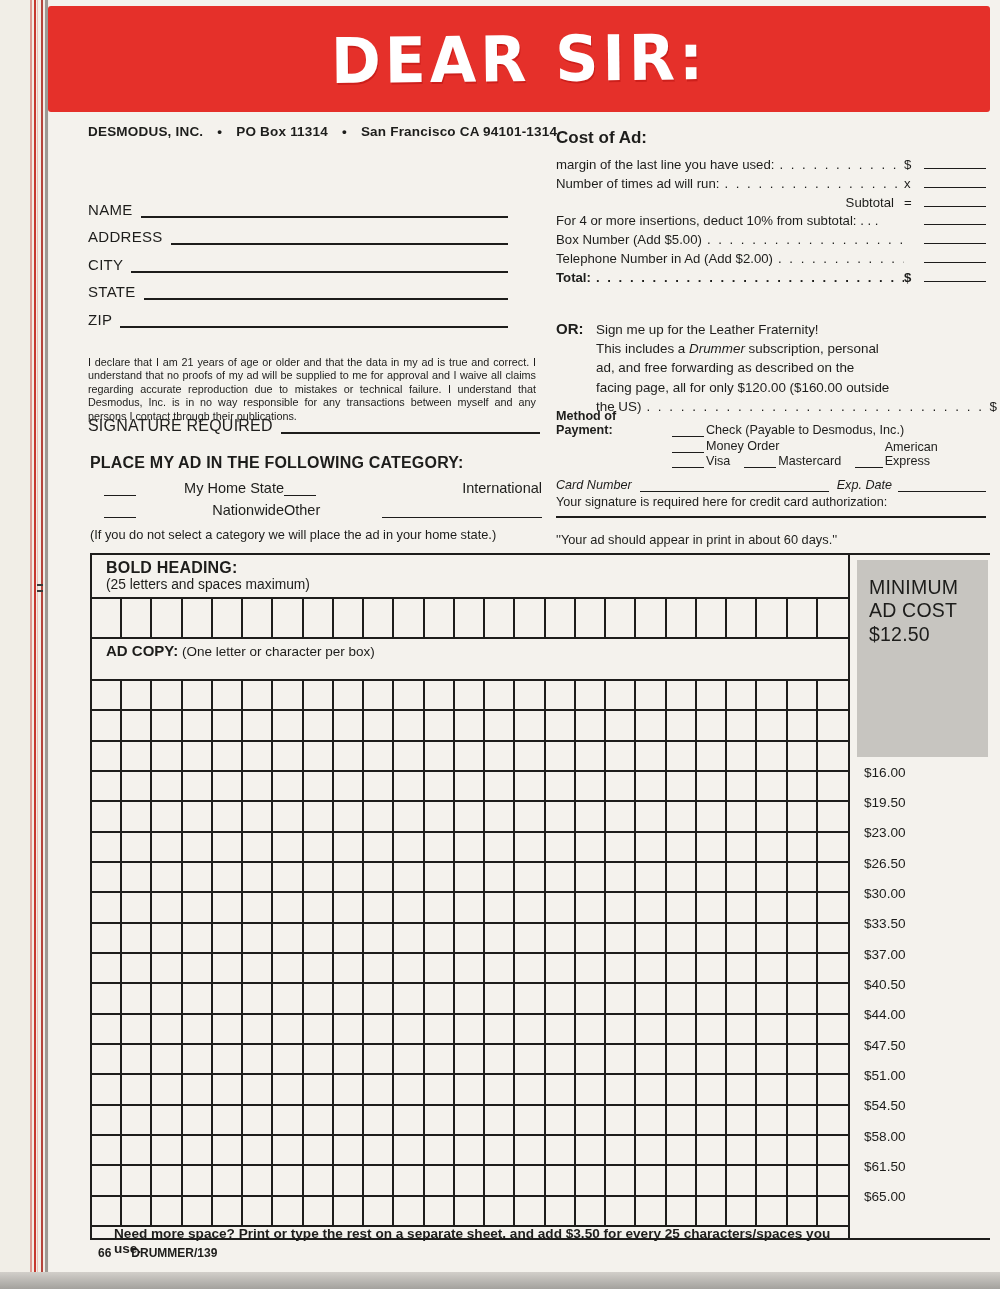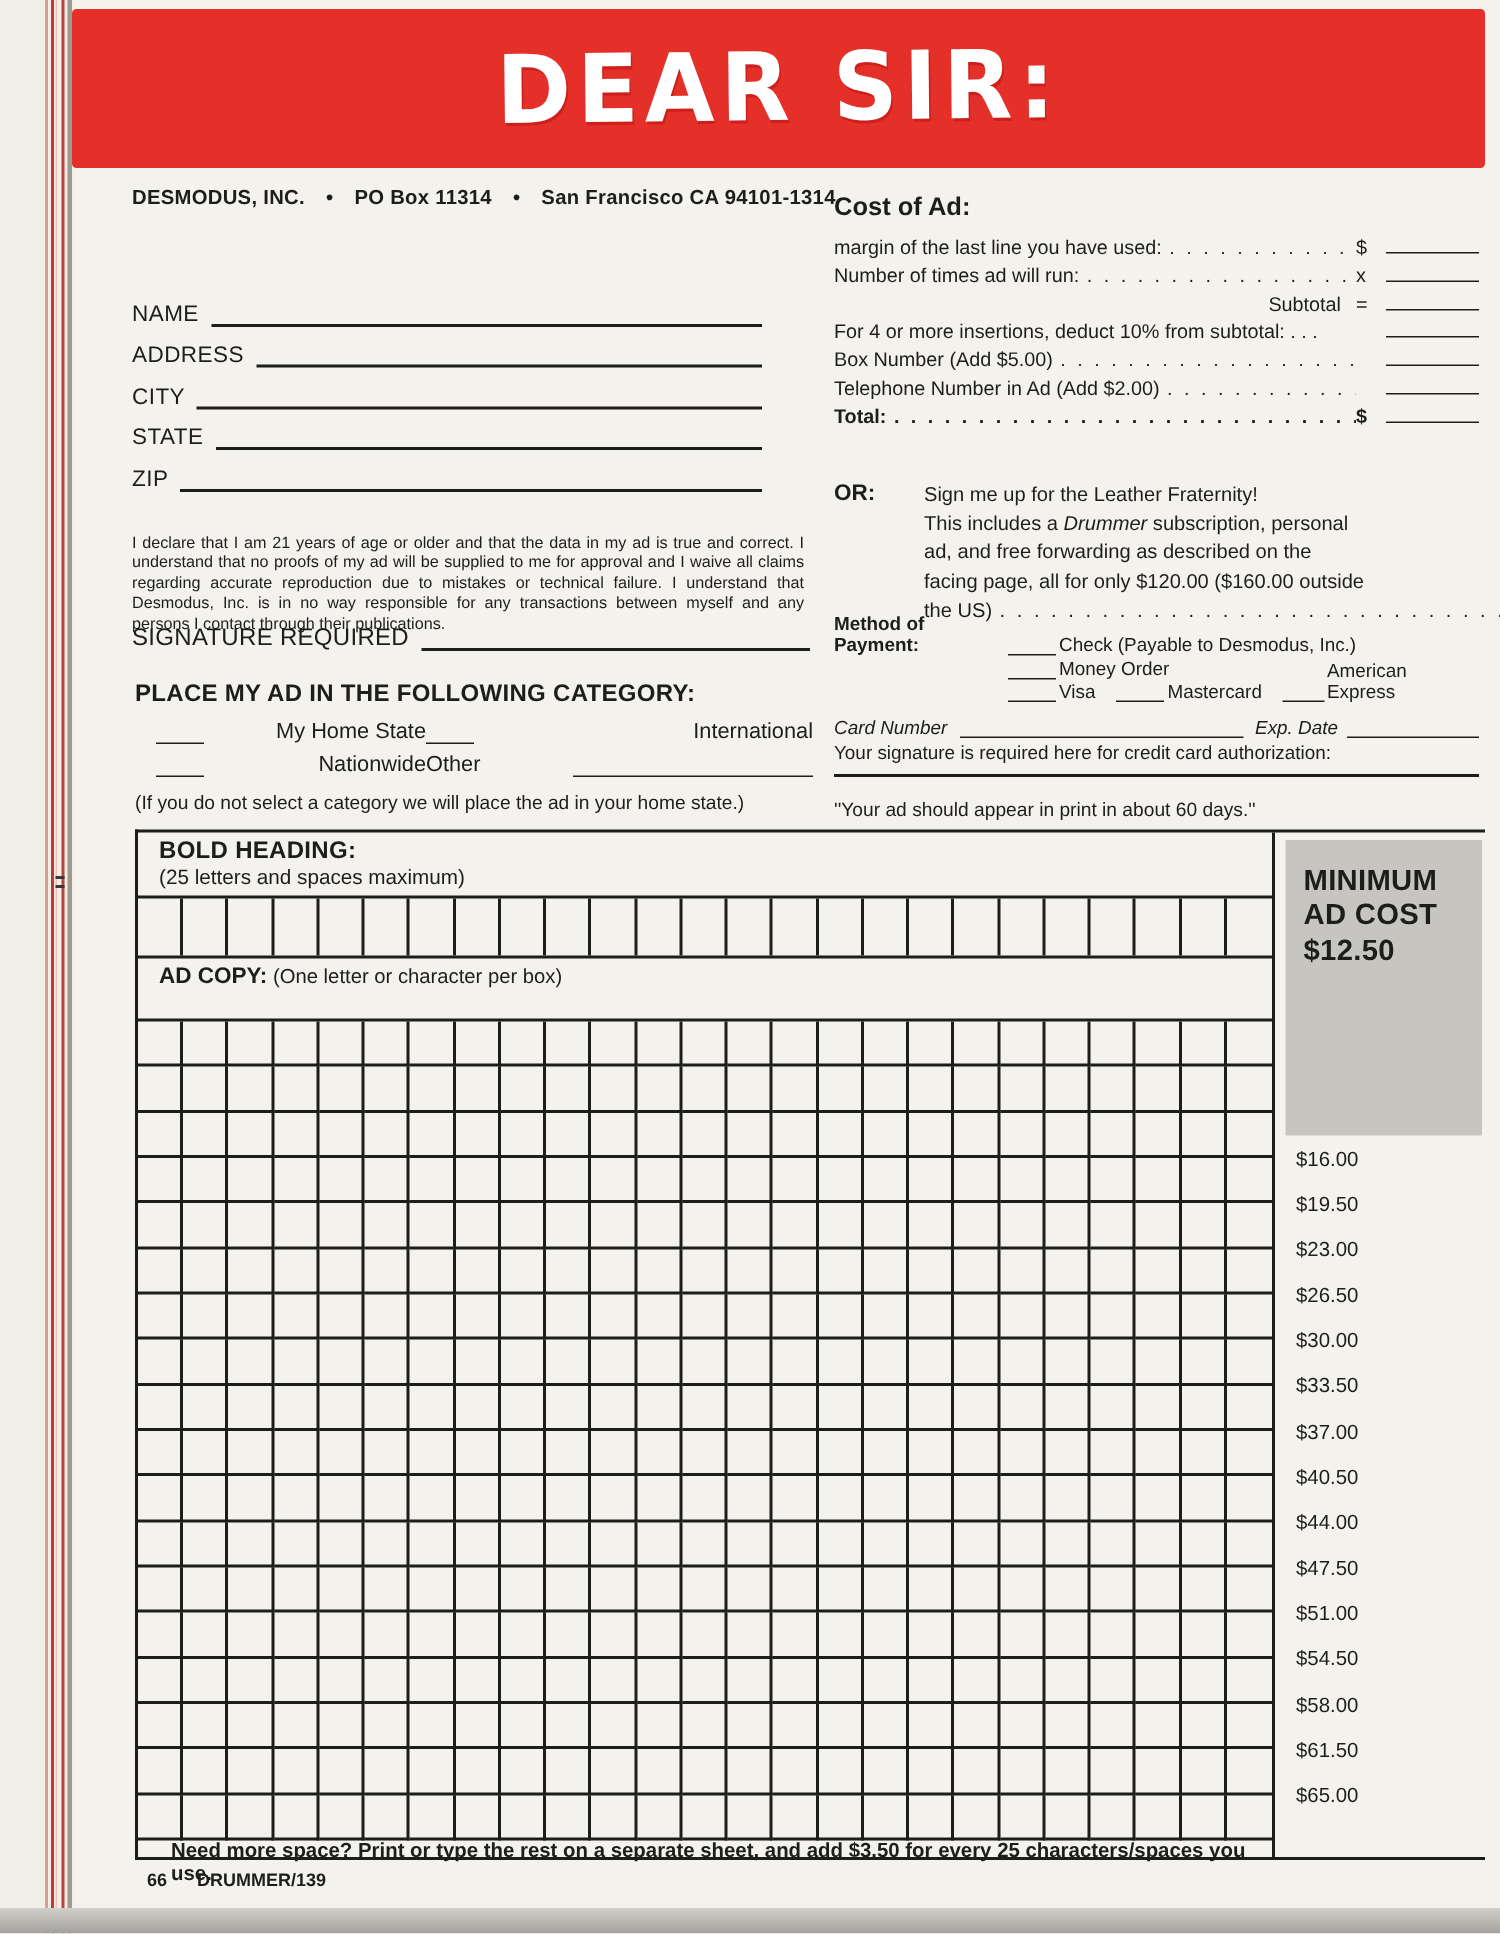--- a/index.html
+++ b/index.html
@@ -46,21 +46,21 @@
   .crow{display:flex;align-items:baseline;height:18.8px;font-size:13.2px;white-space:nowrap;}
   .leader{flex:1;overflow:hidden;white-space:nowrap;letter-spacing:2px;padding:0 5px;min-width:8px;}
   .sym{width:18px;}
   .cblank{width:62px;border-bottom:1.5px solid var(--ink);height:11px;margin-left:2px;flex:none;}
   .crow.right{justify-content:flex-end;}
   .crow.right .lbl{margin-right:10px;}
   .crow.bold{font-weight:bold;}
   .grow1{flex:1;}
   
   .orblk{position:absolute;left:556px;top:320px;width:430px;font-size:13.4px;}
-  .orrow{display:flex;gap:20px;}
+  .orrow{display:flex;}
   .orlabel{font-weight:bold;font-size:15px;width:40px;flex:none;}
   .orlines{flex:1;line-height:19.2px;}
   .orlast{display:flex;align-items:baseline;}
   
   .payment{position:absolute;left:556px;top:421px;width:430px;font-size:12.6px;}
   .payrow{display:flex;align-items:flex-end;height:15.8px;}
   .paylabel{font-weight:bold;width:116px;flex:none;}
   .payindent{width:116px;flex:none;}
   .payopt{display:flex;align-items:flex-end;margin-right:14px;}
   .cardrow{display:flex;align-items:flex-end;height:20px;margin-top:4px;font-style:italic;}
@@ -83,21 +83,21 @@
   .ac-label{font-size:15px;font-weight:bold;}
   .ac-sub{font-size:13.5px;}
   #ad-grid{display:grid;height:546px;grid-auto-rows:1fr;}
   .gcell{border-right:2px solid var(--ink);border-bottom:2px solid var(--ink);box-sizing:border-box;}
   .gcell.last-col{border-right:none;}
   .morespace{height:27px;display:flex;align-items:center;padding-left:22px;font-size:13.6px;font-weight:bold;}
   
   .pricecol{position:absolute;left:758px;top:0;width:140px;height:683px;}
   .minbox{margin:5px 0 0 7px;width:131px;height:197px;background:var(--gray);box-sizing:border-box;
           padding:16px 0 0 12px;}
-  .minline{font-size:19.5px;font-weight:bold;line-height:1.2;letter-spacing:.2px;}
+  .minline{font-size:19.5px;font-weight:normal;line-height:1.2;letter-spacing:.2px;}
   #price-list{margin-top:0;}
   .price{height:30.33px;display:flex;align-items:center;padding-left:14px;font-size:13.6px;}
   
   .footer{position:absolute;left:98px;top:1246px;font-size:12px;font-weight:bold;display:flex;}
   .footer .pg{margin-right:20px;}
   .botband{position:absolute;left:0;top:1272px;width:1000px;height:17px;
            background:linear-gradient(#d2cfca,#a3a19d);}
 </style>
 </head>
 <body>

